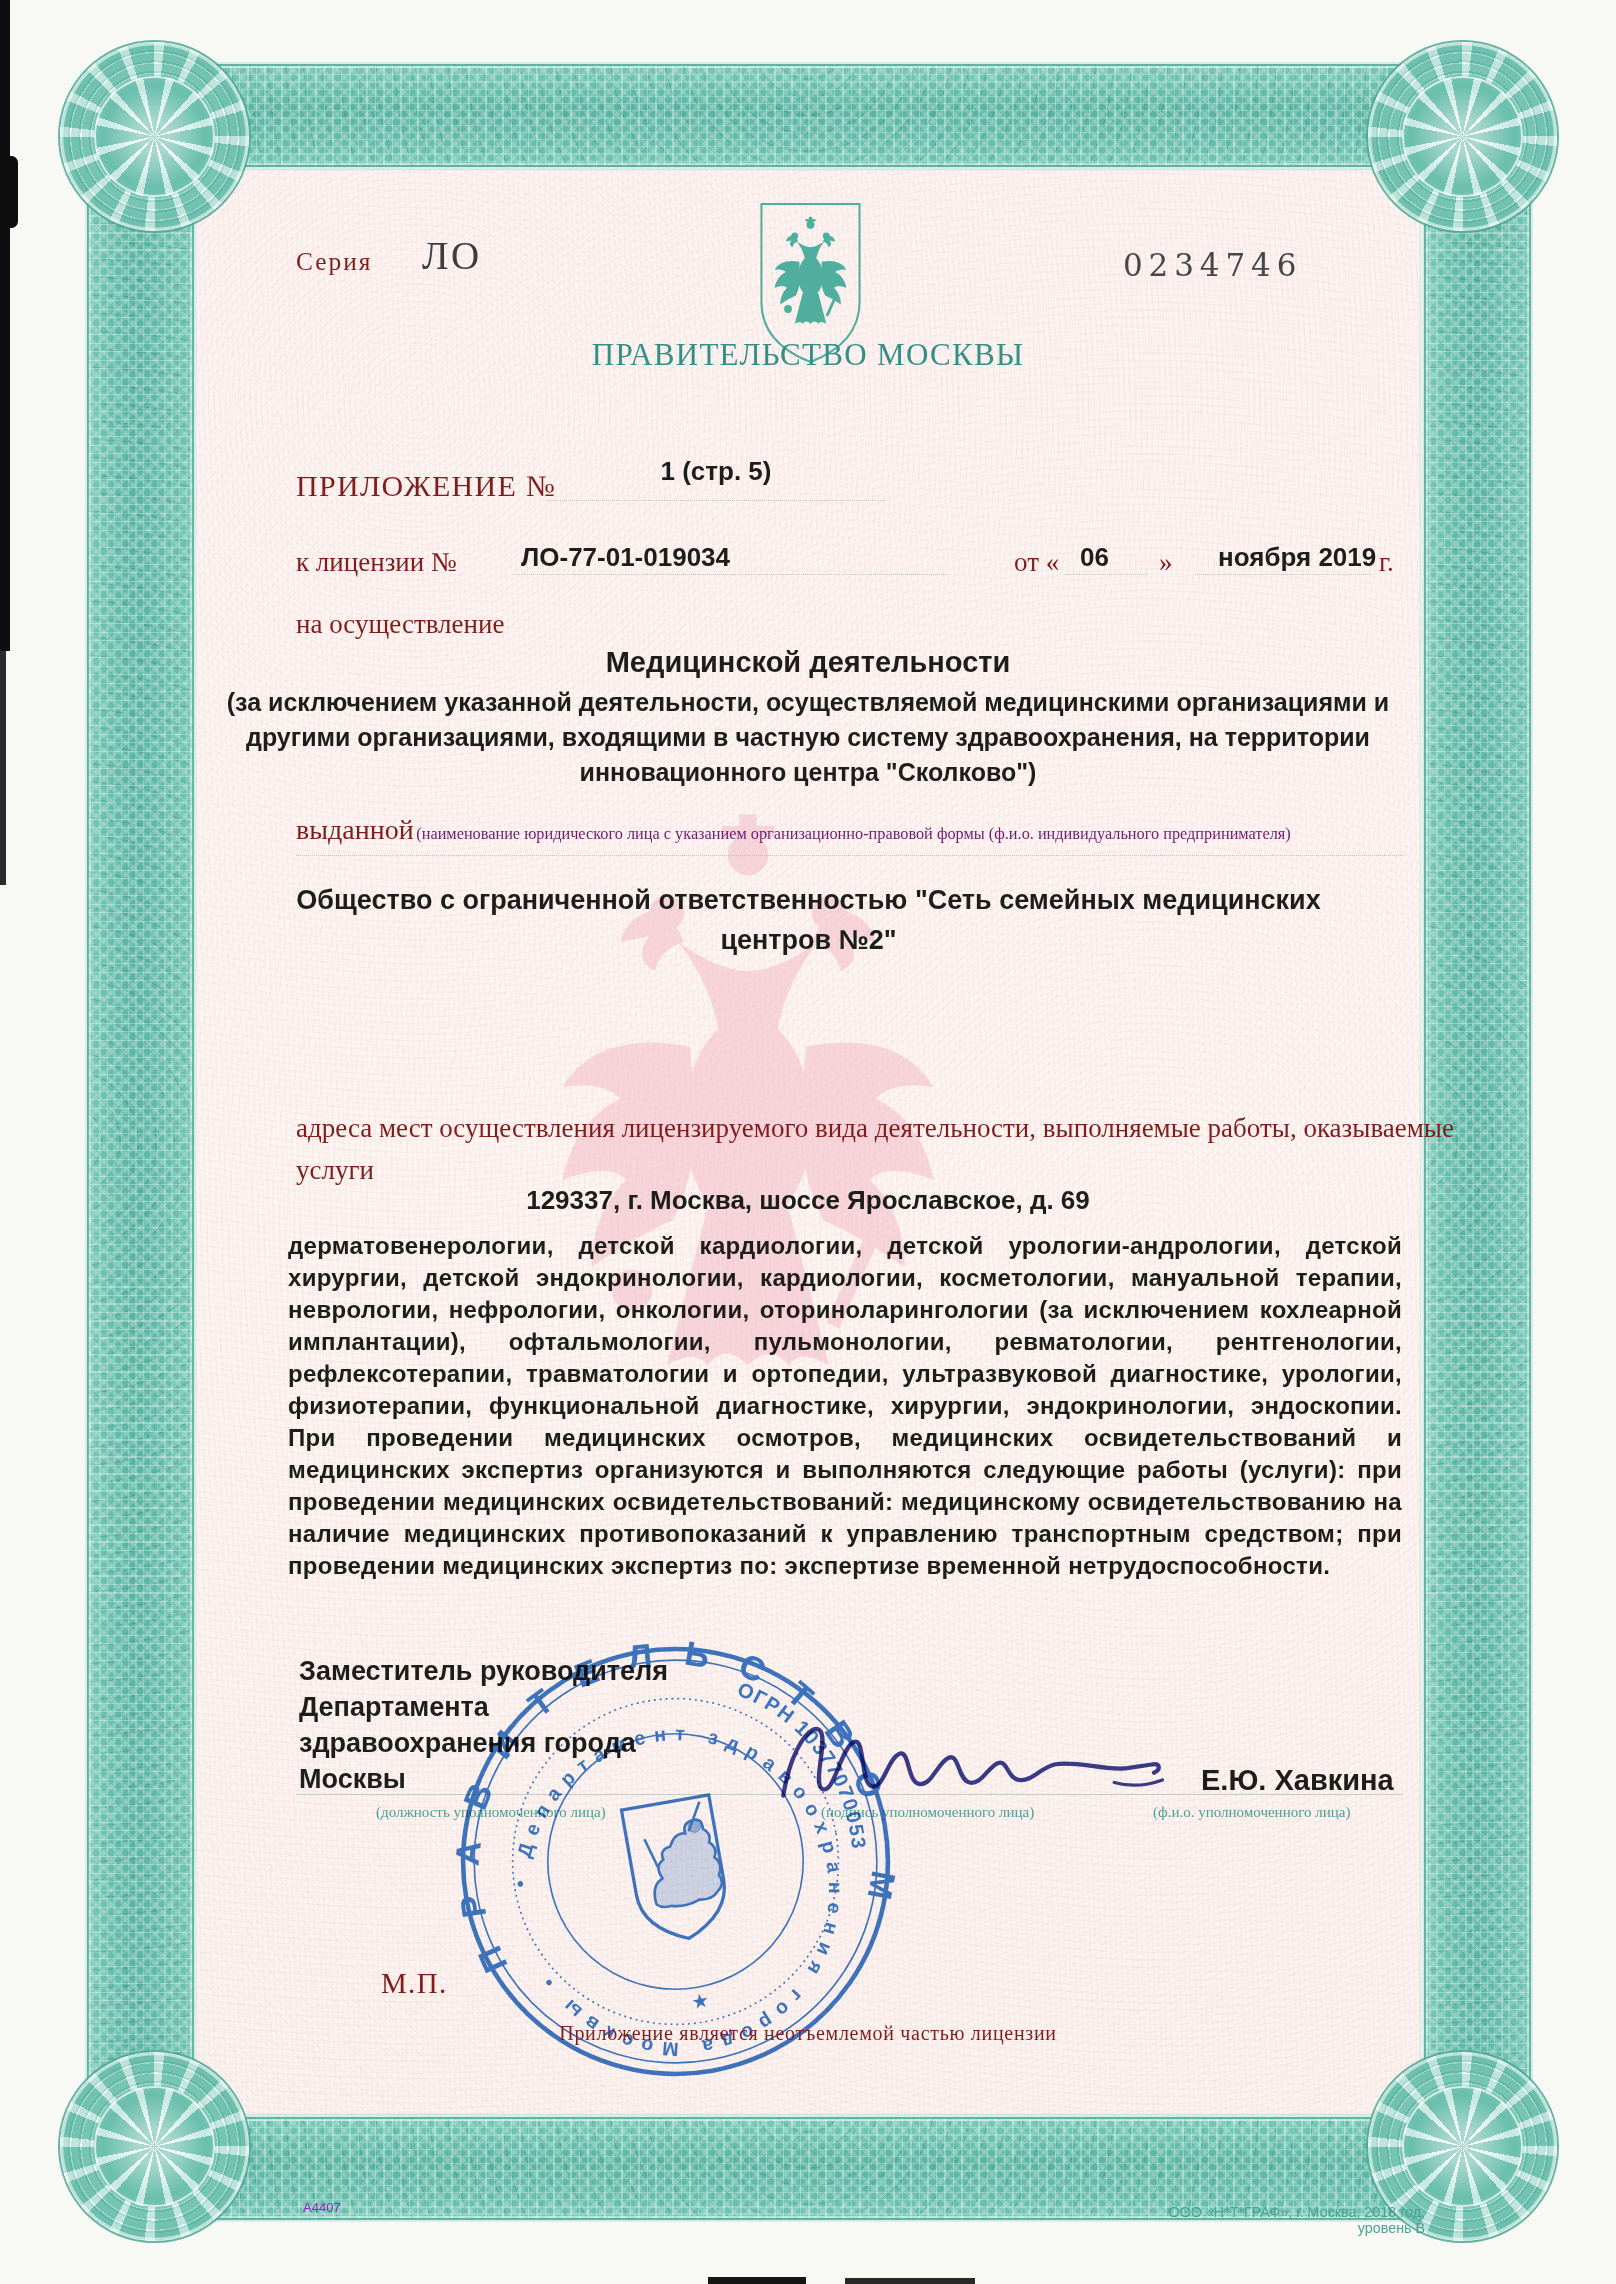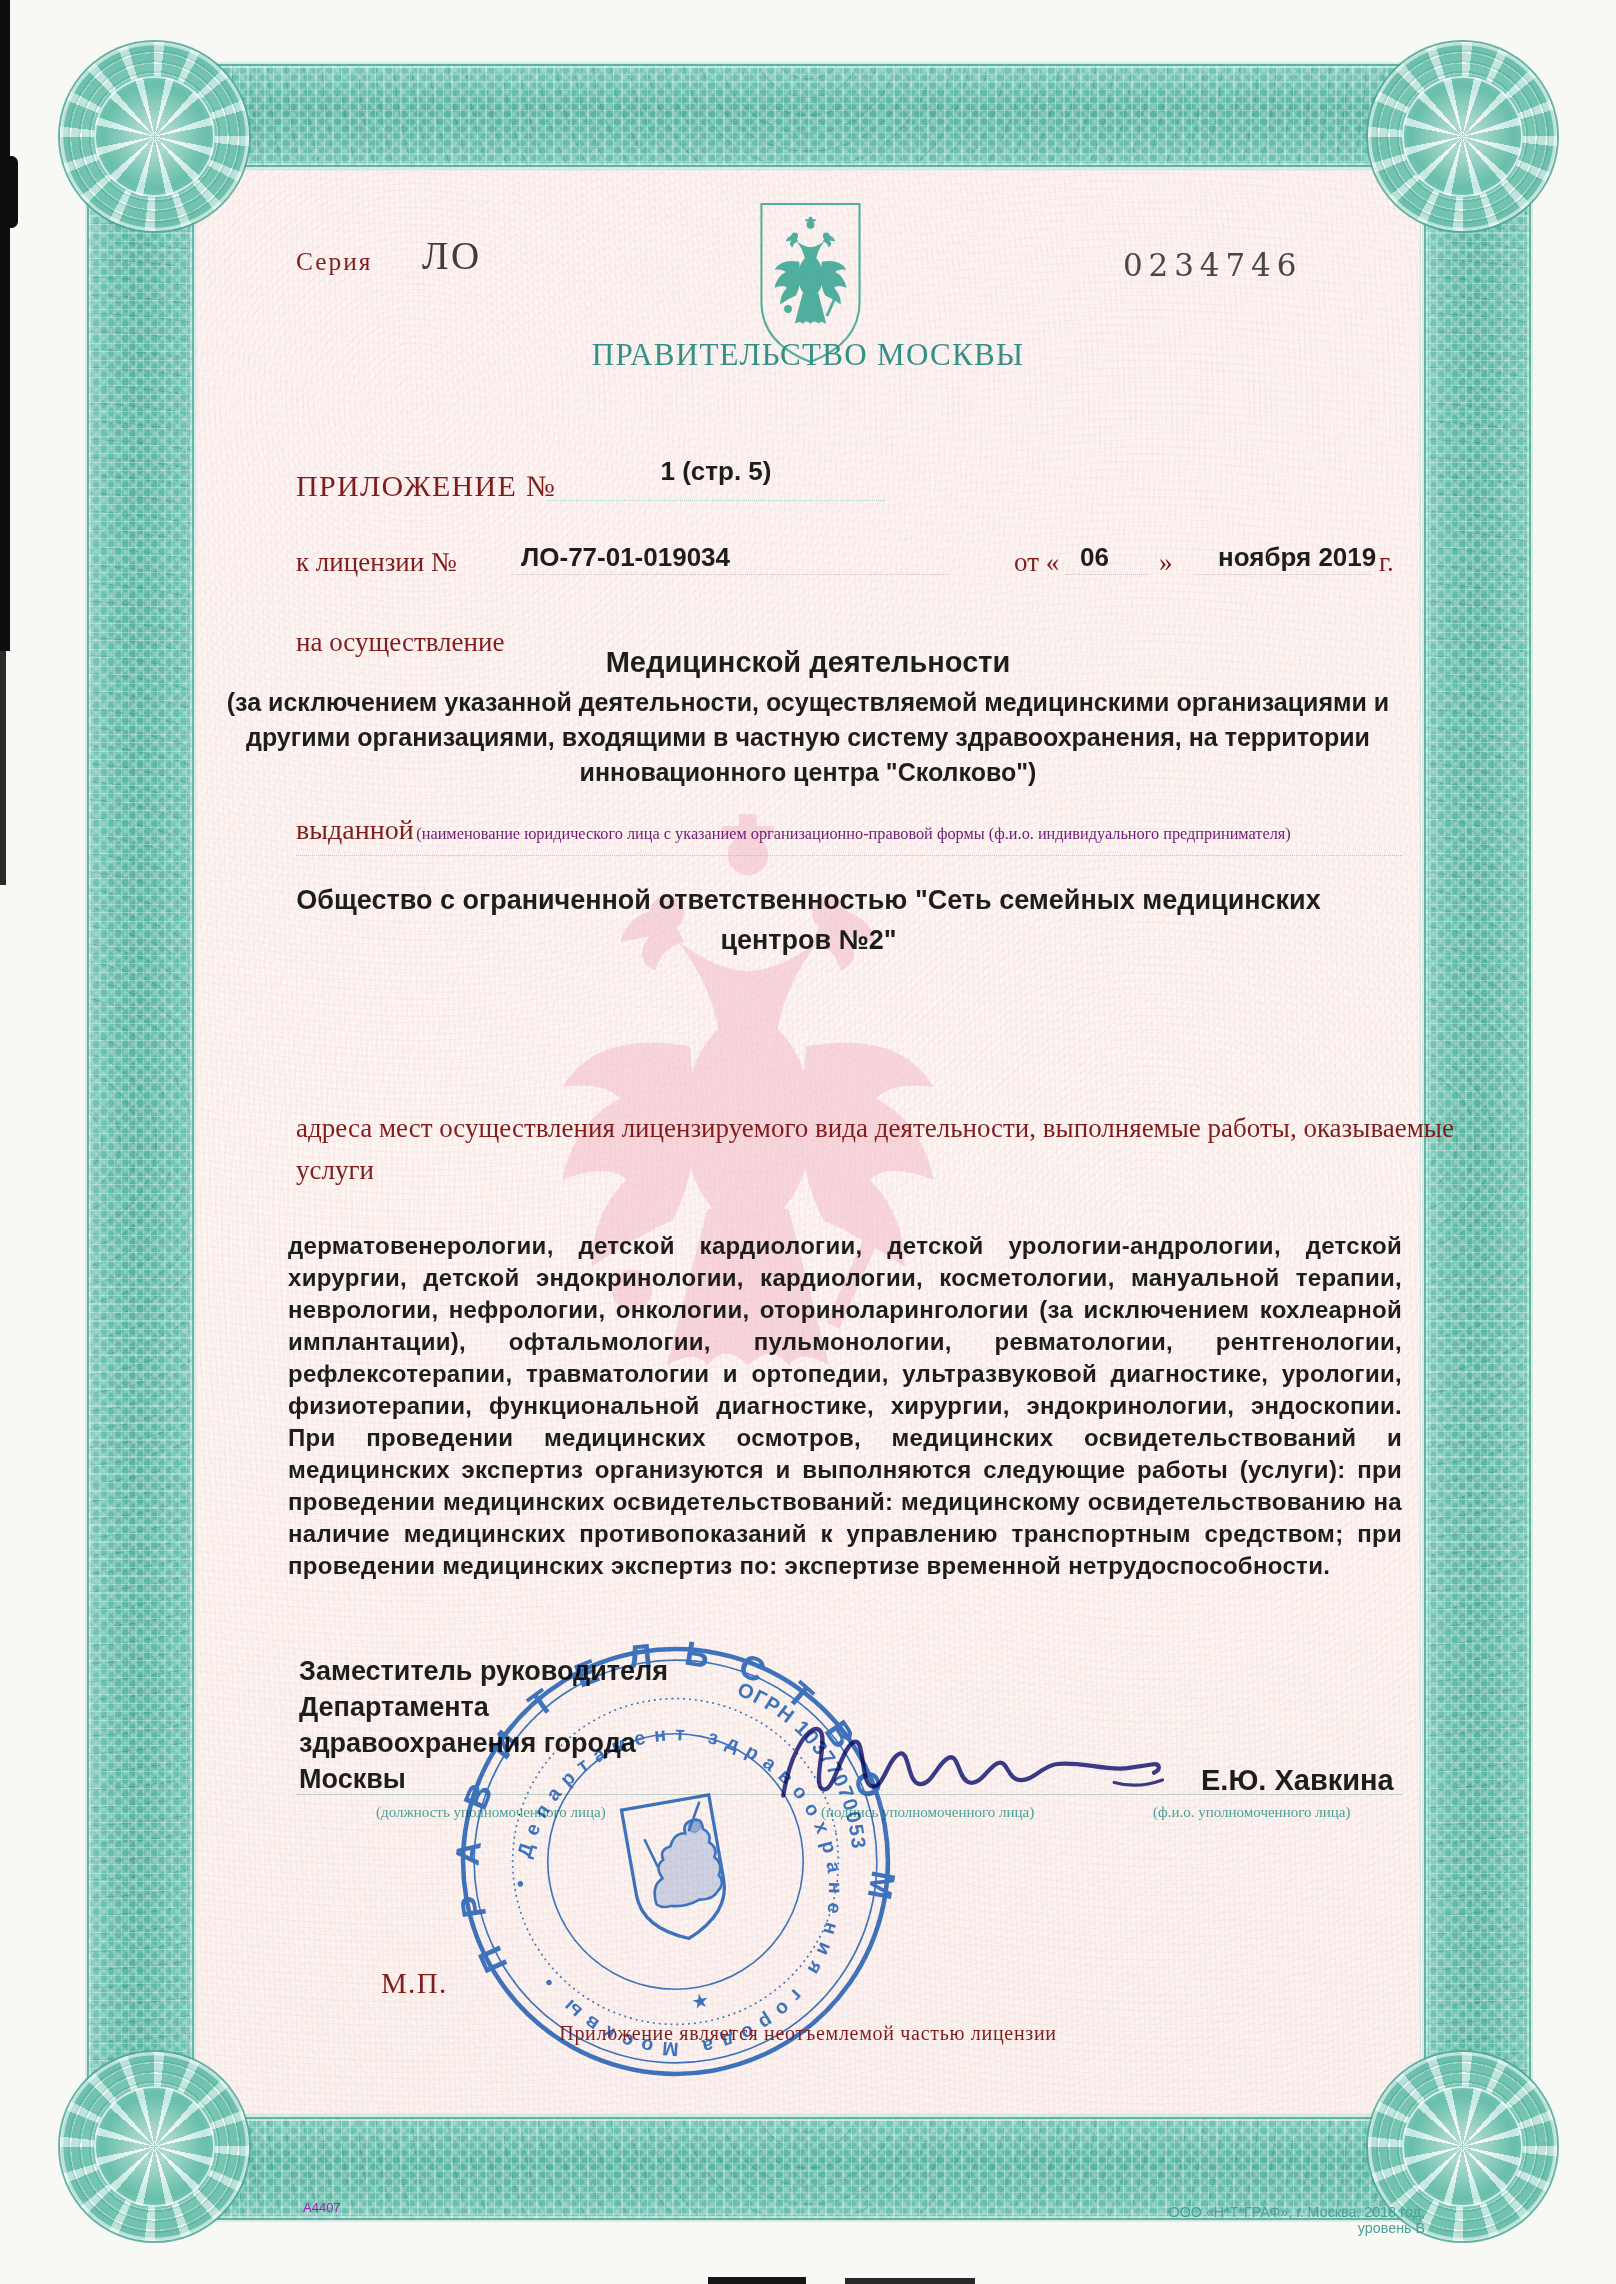--- a/index.html
+++ b/index.html
@@ -148,33 +148,34 @@
   <div class="abs sans bold val40" style="left:521px;top:542px">ЛО-77-01-019034</div>
   <div class="abs fill-line" style="left:513px;top:574px;width:435px"></div>
   <div class="abs teal serif lbl40" style="left:1014px;top:547px">от «</div>
   <div class="abs sans bold val40" style="left:1080px;top:542px">06</div>
   <div class="abs fill-line" style="left:1065px;top:574px;width:83px"></div>
   <div class="abs teal serif lbl40" style="left:1159px;top:547px">»</div>
   <div class="abs sans bold val40" style="left:1218px;top:542px">ноября 2019</div>
   <div class="abs fill-line" style="left:1195px;top:574px;width:177px"></div>
   <div class="abs teal serif lbl40" style="left:1379px;top:547px">г.</div>
 
-  <div class="abs teal serif lbl40" style="left:296px;top:627px">на осуществление</div>
+  <div class="abs teal serif lbl40" style="left:296px;top:609px">на осуществление</div>
 
   <div class="abs sans bold center activity-title">Медицинской деятельности</div>
   <div class="abs sans center activity-note">(за исключением указанной деятельности, осуществляемой медицинскими организациями и другими организациями, входящими в частную систему здравоохранения, на территории инновационного центра "Сколково")</div>
 
   <div class="abs" style="left:296px;top:814px">
     <span class="teal serif" style="font-size:28px">выданной</span>
     <span class="serif issued-note">(наименование юридического лица с указанием организационно-правовой формы  (ф.и.о. индивидуального предпринимателя)</span>
   </div>
   <div class="abs fill-line" style="left:296px;top:855px;width:1107px"></div>
   <div class="abs sans bold center org-name">Общество с ограниченной ответственностью "Сеть семейных медицинских центров №2"</div>
 
   <div class="abs teal serif address-label">адреса мест осуществления лицензируемого вида деятельности, выполняемые работы, оказываемые услуги</div>
+  <div class="abs sans bold center address-value">129337, г. Москва, шоссе Ярославское, д. 69</div>
 
   <div class="abs sans bold works">дерматовенерологии, детской кардиологии, детской урологии-андрологии, детской хирургии, детской эндокринологии, кардиологии, косметологии, мануальной терапии, неврологии, нефрологии, онкологии, оториноларингологии (за исключением кохлеарной имплантации), офтальмологии, пульмонологии, ревматологии, рентгенологии, рефлексотерапии, травматологии и ортопедии, ультразвуковой диагностике, урологии, физиотерапии, функциональной диагностике, хирургии, эндокринологии, эндоскопии. При проведении медицинских осмотров, медицинских освидетельствований и медицинских экспертиз организуются и выполняются следующие работы (услуги): при проведении медицинских освидетельствований: медицинскому освидетельствованию на наличие медицинских противопоказаний к управлению транспортным средством; при проведении медицинских экспертиз по: экспертизе временной нетрудоспособности.</div>
 
   <div class="abs sans bold signer">Заместитель руководителя Департамента здравоохранения города Москвы</div>
   <div class="abs sans bold signer-name">Е.Ю. Хавкина</div>
   <div class="abs sig-line" style="left:296px;top:1794px;width:1107px"></div>
   <div class="abs serif sublabel" style="left:376px">(должность уполномоченного лица)</div>
   <div class="abs serif sublabel" style="left:821px">(подпись уполномоченного лица)</div>
   <div class="abs serif sublabel" style="left:1153px">(ф.и.о. уполномоченного лица)</div>
 

